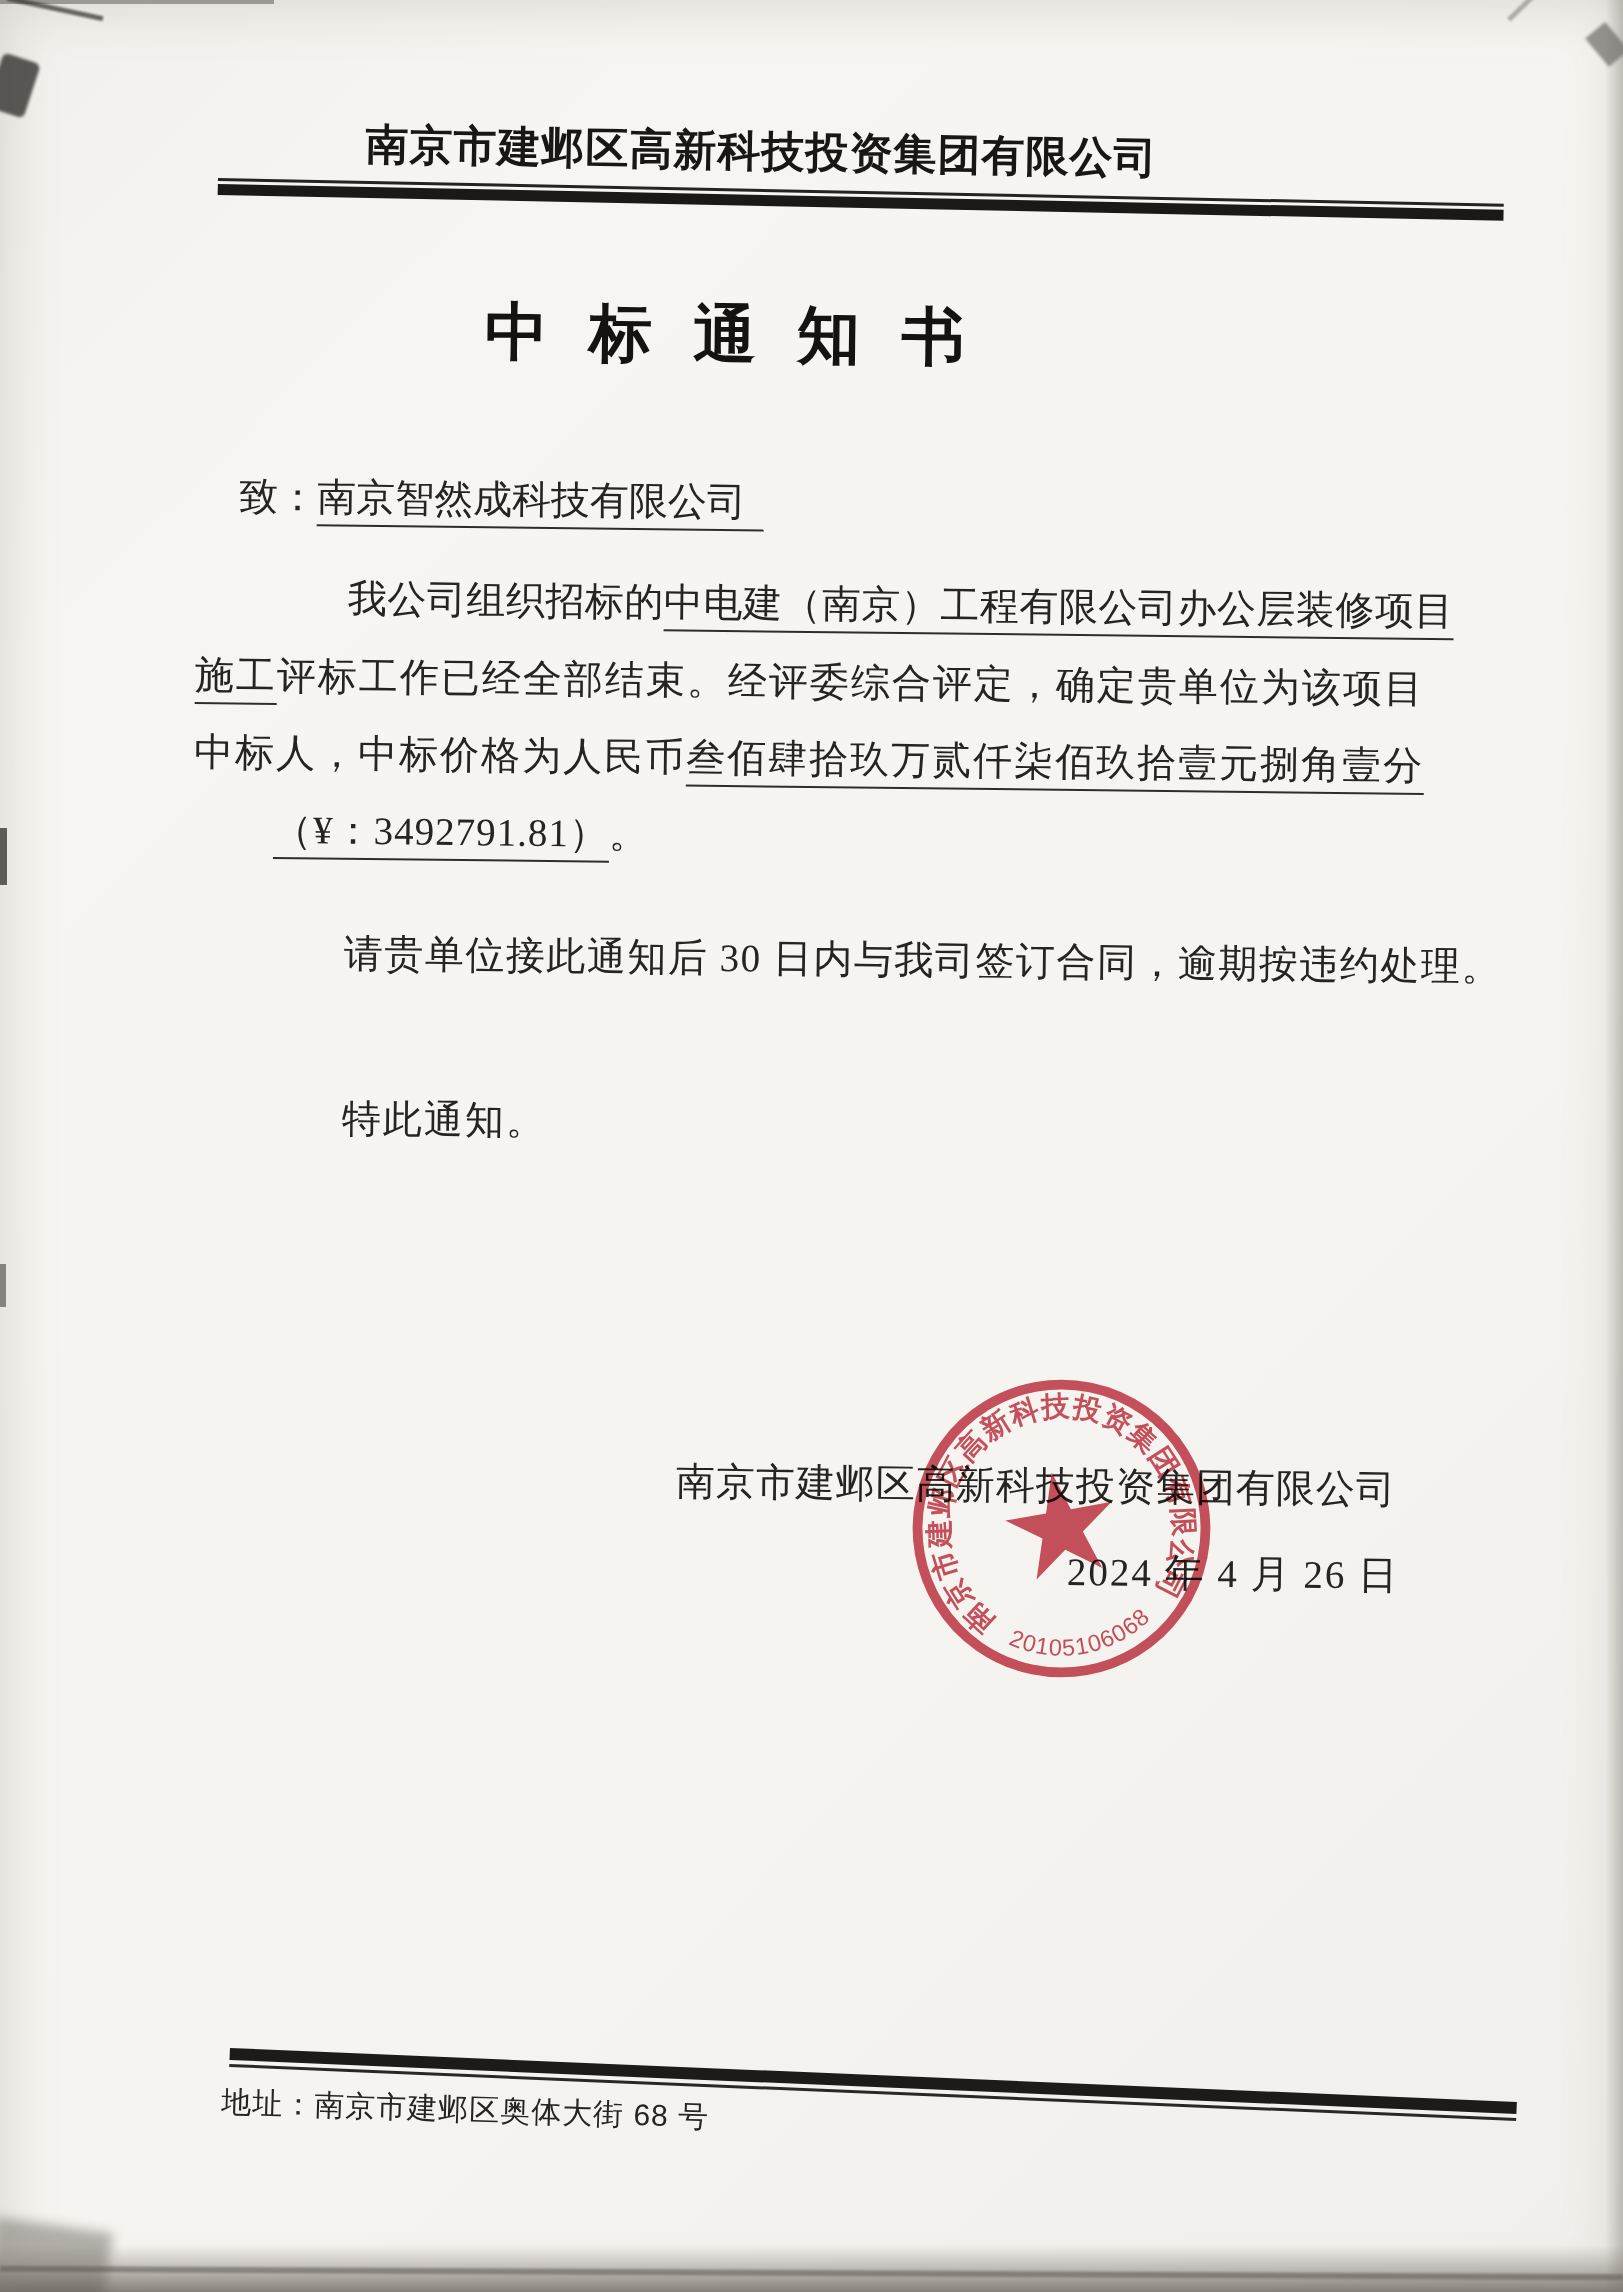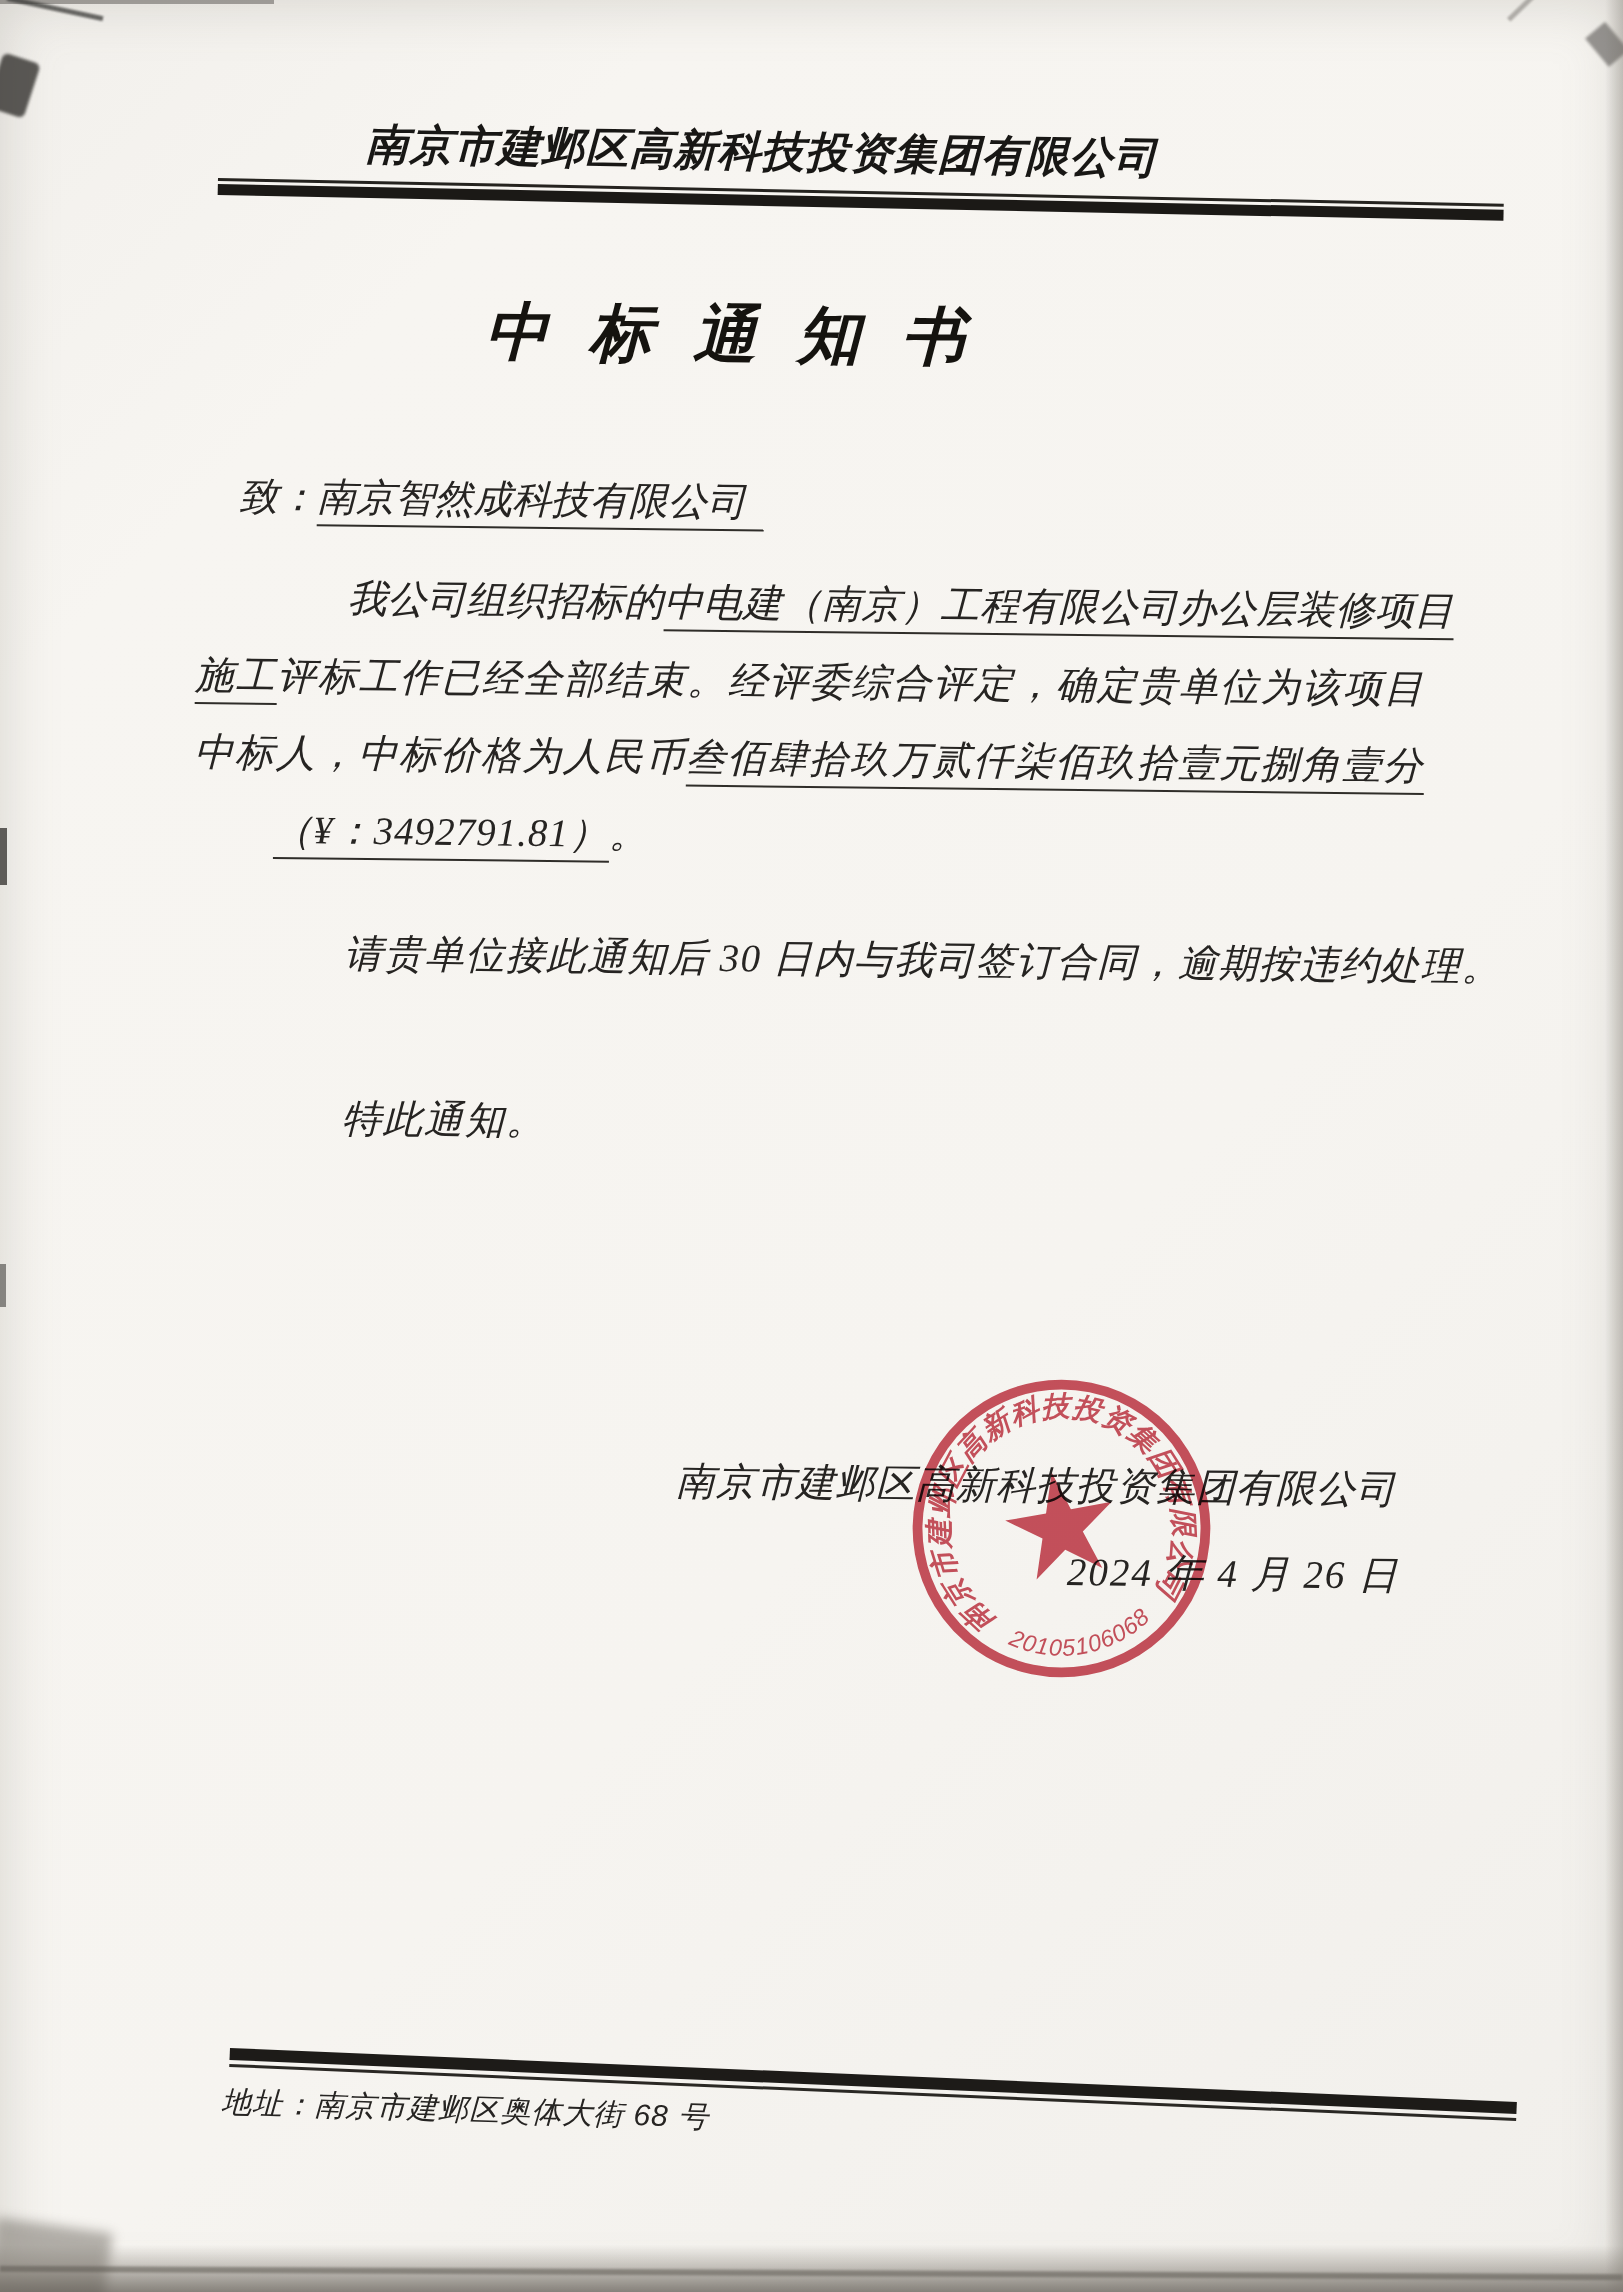--- a/index.html
+++ b/index.html
@@ -2,21 +2,20 @@
 <html><head>
 <meta charset="utf-8">
 <style>
   html,body{margin:0;padding:0;background:#e9e7e3;}
   #page{
     position:relative;width:1623px;height:2293px;overflow:hidden;
     background:linear-gradient(135deg,#f2f0ec 0%,#f7f5f1 18%,#f6f4f0 60%,#f1efeb 100%);
     font-family:"Liberation Serif","DejaVu Serif",serif;
     color:#262422;
     box-shadow:inset 0 0 59px rgba(120,115,105,.25);
-    font-style:italic;
   }
   .t{position:absolute;white-space:nowrap;}
   
   #header-company{left:366px;top:116px;font-size:43px;font-weight:bold;color:#181715;
     letter-spacing:1px;transform:rotate(1deg);transform-origin:left top;
     font-family:"Liberation Sans","DejaVu Sans",sans-serif;}
   #header-rule{position:absolute;left:218px;top:178px;width:1286px;
     transform:rotate(1.15deg);transform-origin:left top;}
   #header-rule .thin{height:2.9px;background:#25231f;}
   #header-rule .gap{height:2.9px;}

